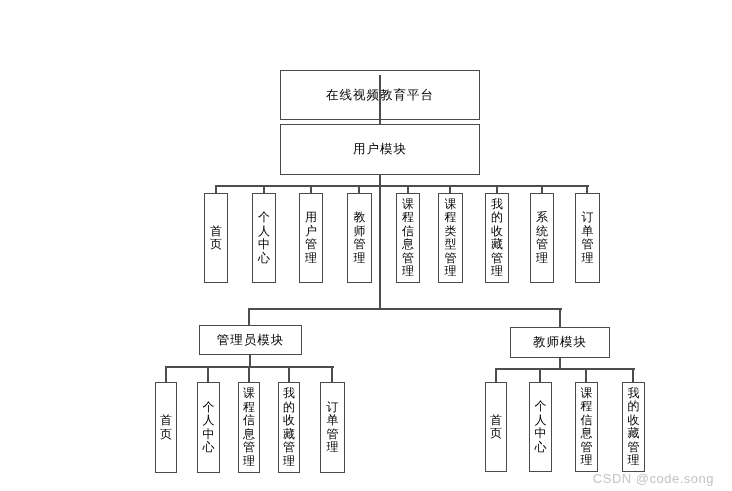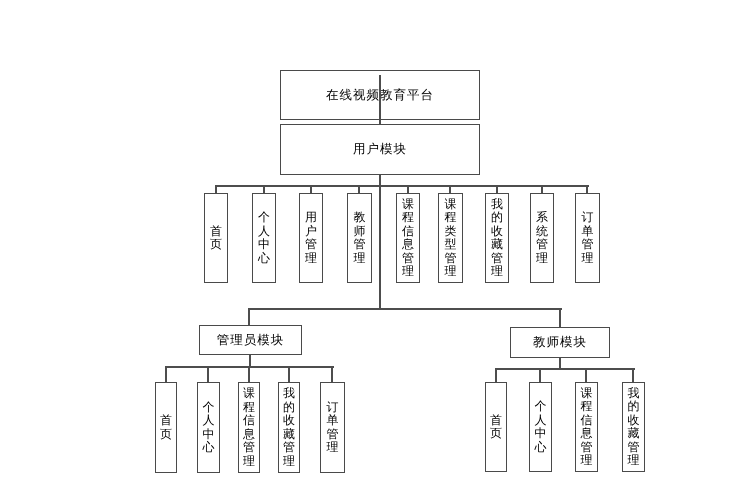--- a/index.html
+++ b/index.html
@@ -208,14 +208,15 @@
   </div>
   <div class="node v" style="left:622px; top:382px; width:23px; height:90px;">
     <span>我
 的
 收
 藏
 管
 理</span>
   </div>
 
+  <div class="watermark">CSDN @code.song</div>
 
 </div>
 
 </body></html>

